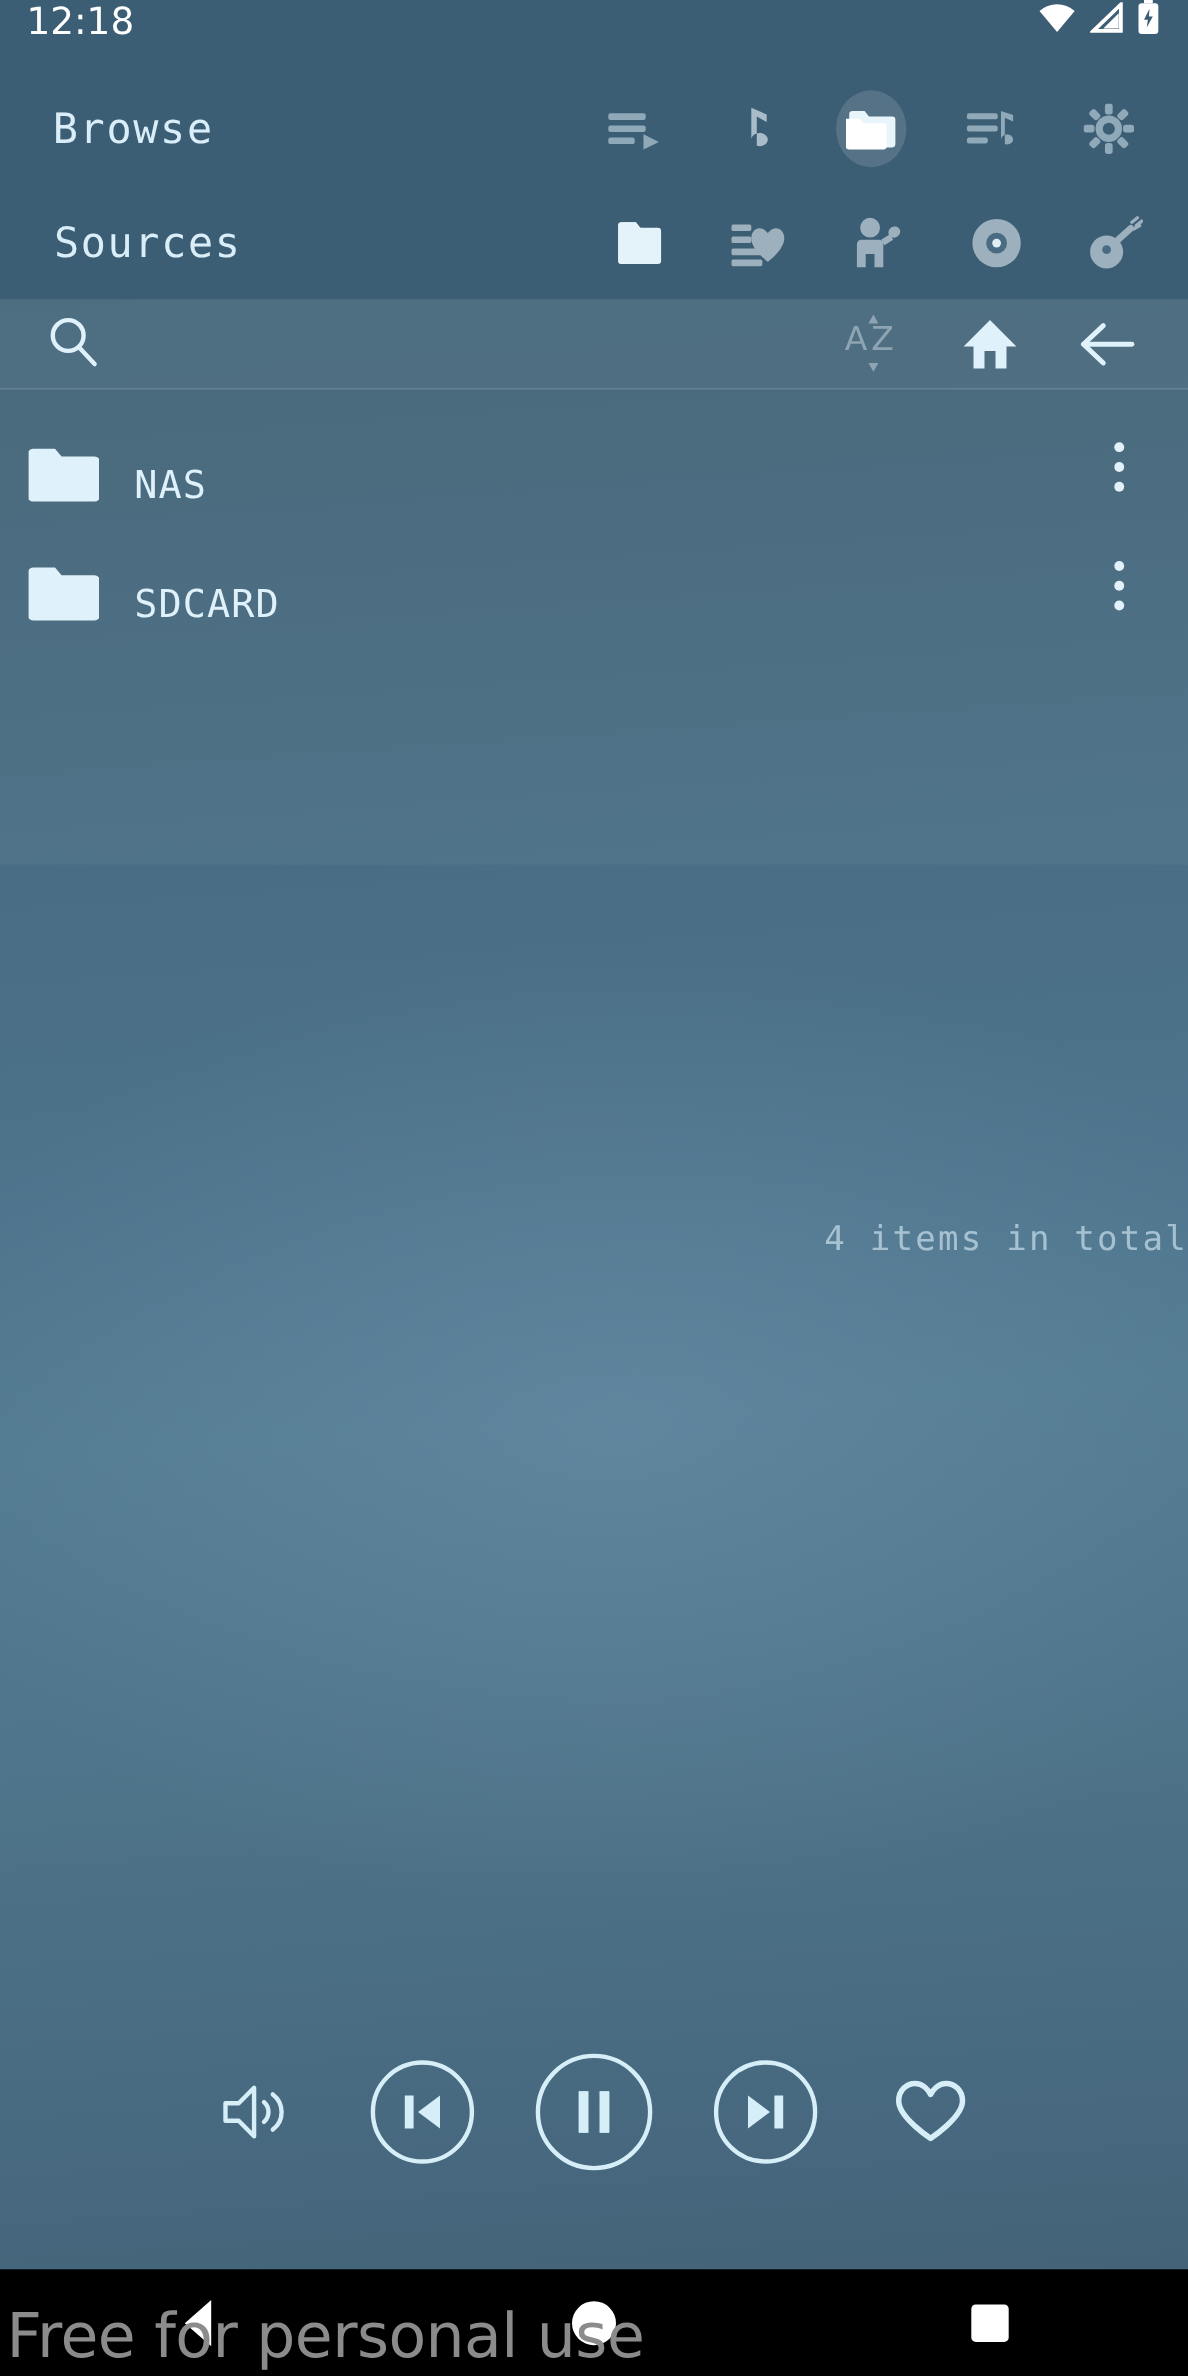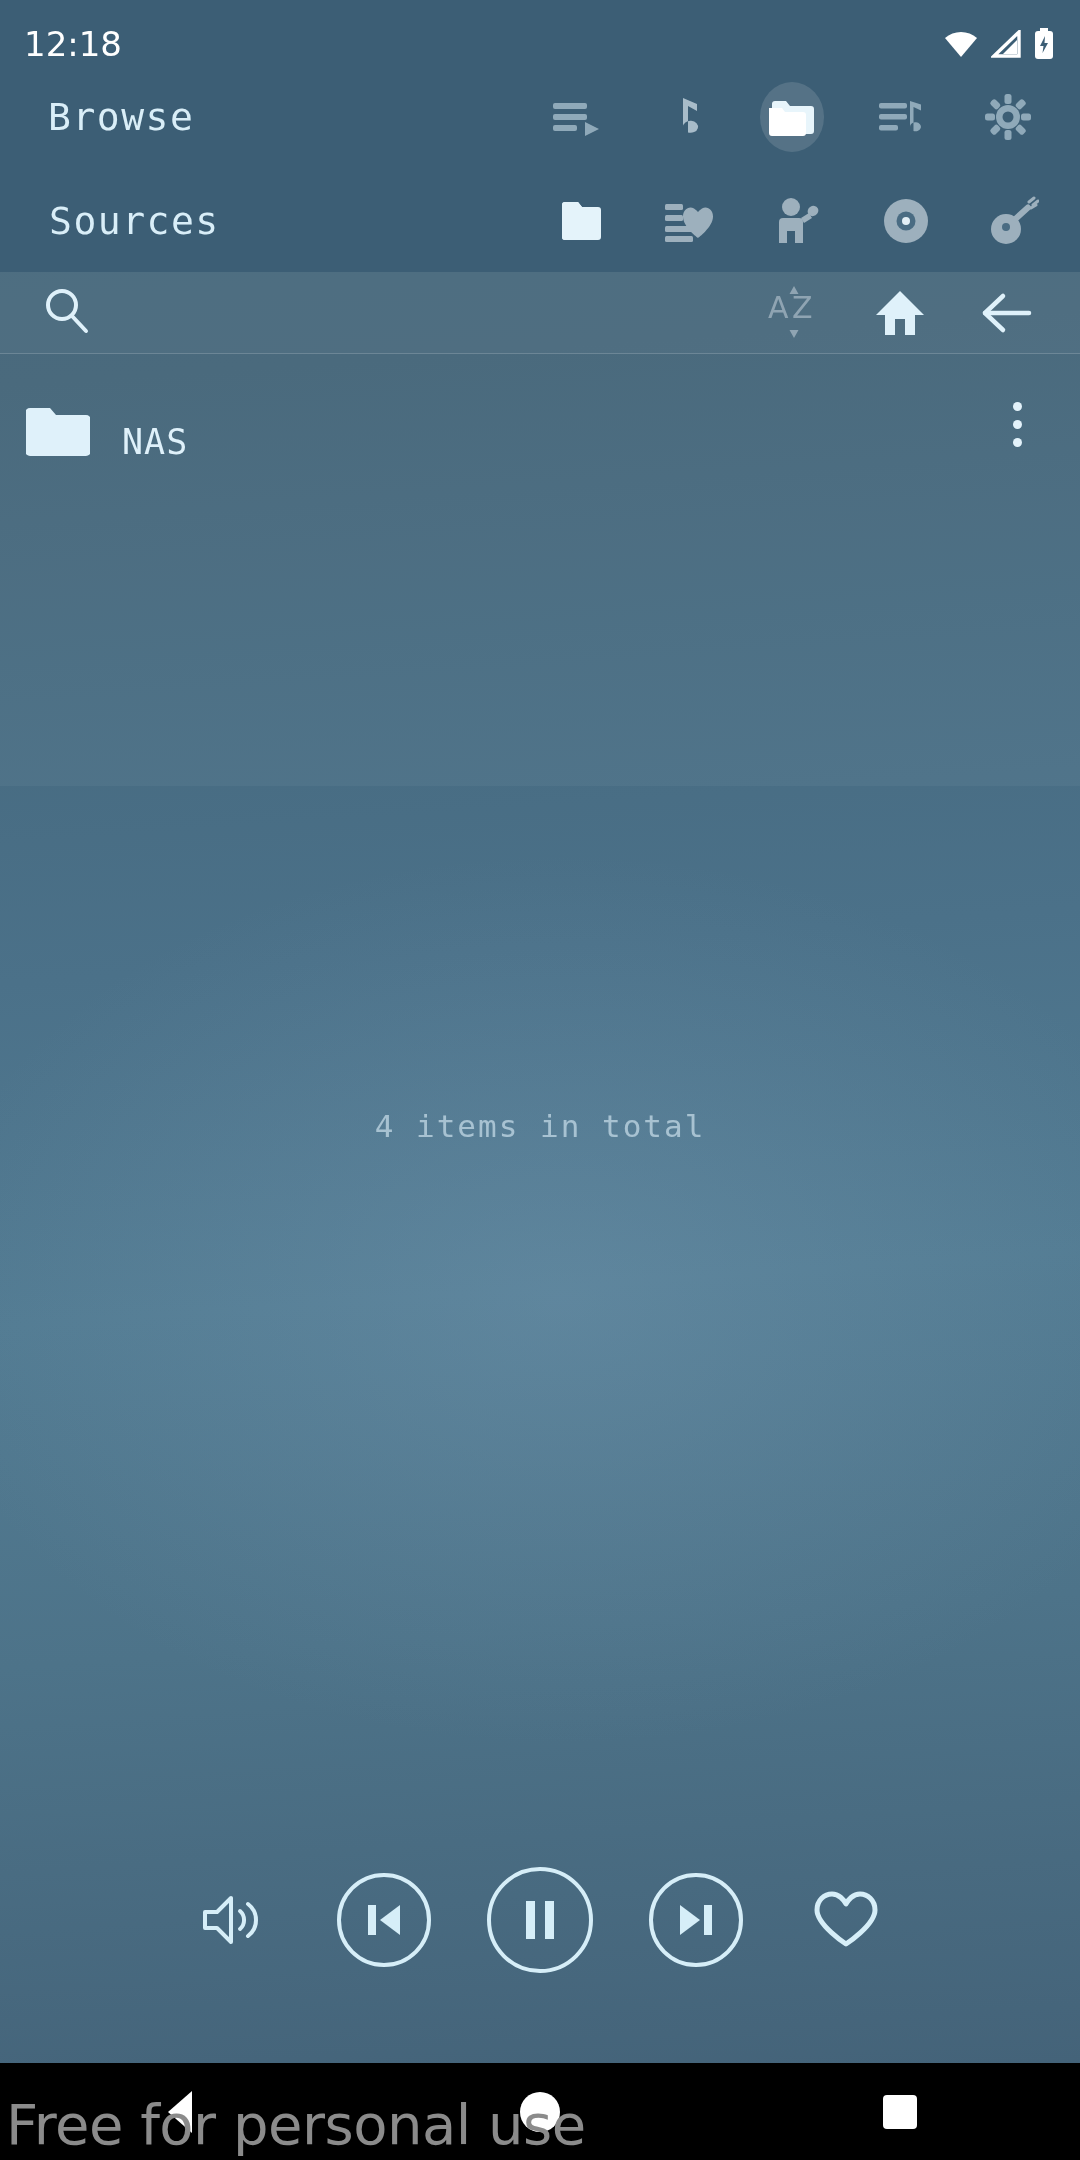--- a/index.html
+++ b/index.html
@@ -16,21 +16,21 @@
     position:absolute; left:0; top:0; width:1080px; height:2063px;
     background:
       radial-gradient(ellipse 900px 620px at 52% 63%, rgba(125,160,185,0.30) 0%, rgba(125,160,185,0.0) 72%),
       linear-gradient(176deg, #3d6078 0%, #426478 18%, #4b7189 46%, #527b92 62%, #4d7389 78%, #446379 100%);
     overflow:hidden;
   }
 
   
   #statusbar {
     position:absolute; left:0; top:0; width:1080px; height:64px;
-    display:flex; align-items:flex-end; justify-content:space-between;
+    display:flex; align-items:flex-start; justify-content:space-between;
     padding:0 26px 0 24px;
     background:#3c5e75;
   }
   #clock {
     color:#ffffff; font-size:34px; letter-spacing:0px;
     font-family:"DejaVu Sans", sans-serif; font-weight:400;
   }
   #sysicons { display:flex; align-items:center; gap:13px; }
 
   
@@ -101,21 +101,21 @@
 
   
   #list-shade {
     position:absolute; left:0; top:354px; width:1080px; height:432px;
     background:rgba(255,255,255,0.045); pointer-events:none;
   }
 
   
   #total {
     position:absolute; left:0; top:1108px; width:1080px;
-    text-align:center; color:rgba(222,240,250,0.60);
+    text-align:right; color:rgba(222,240,250,0.60);
     font-size:31px; letter-spacing:2px;
     font-family:"DejaVu Sans Mono", monospace;
   }
 
   
   #player {
     position:absolute; left:0; top:1850px; width:1080px; height:140px;
     display:flex; align-items:center; justify-content:center; gap:56px;
   }
   .pc { display:flex; align-items:center; justify-content:center; }
@@ -333,20 +333,33 @@
       </span>
       <span class="row-label">NAS</span>
       <span class="row-menu">
         <i class="dot"></i>
           <i class="dot"></i>
           <i class="dot"></i>
       </span>
     </div>
 
 
+    <div class="row">
+      <span class="row-folder">
+        <svg width="64" height="54" viewBox="0 0 64 54">
+          <path d="M4 4 h20 l6 7 h30 a5 5 0 0 1 5 5 v31 a5 5 0 0 1 -5 5 h-56 a5 5 0 0 1 -5 -5 v-38 a5 5 0 0 1 5 -5 z" fill="#dff1fa"></path>
+        </svg>
+      </span>
+      <span class="row-label">SDCARD</span>
+      <span class="row-menu">
+        <i class="dot"></i>
+          <i class="dot"></i>
+          <i class="dot"></i>
+      </span>
+    </div>
 
 
   </div>
 
   <div id="total">4 items in total</div>
 
   <div id="player">
 
     <div class="pc pc-plain">
       <svg width="70" height="60" viewBox="0 0 70 60">

